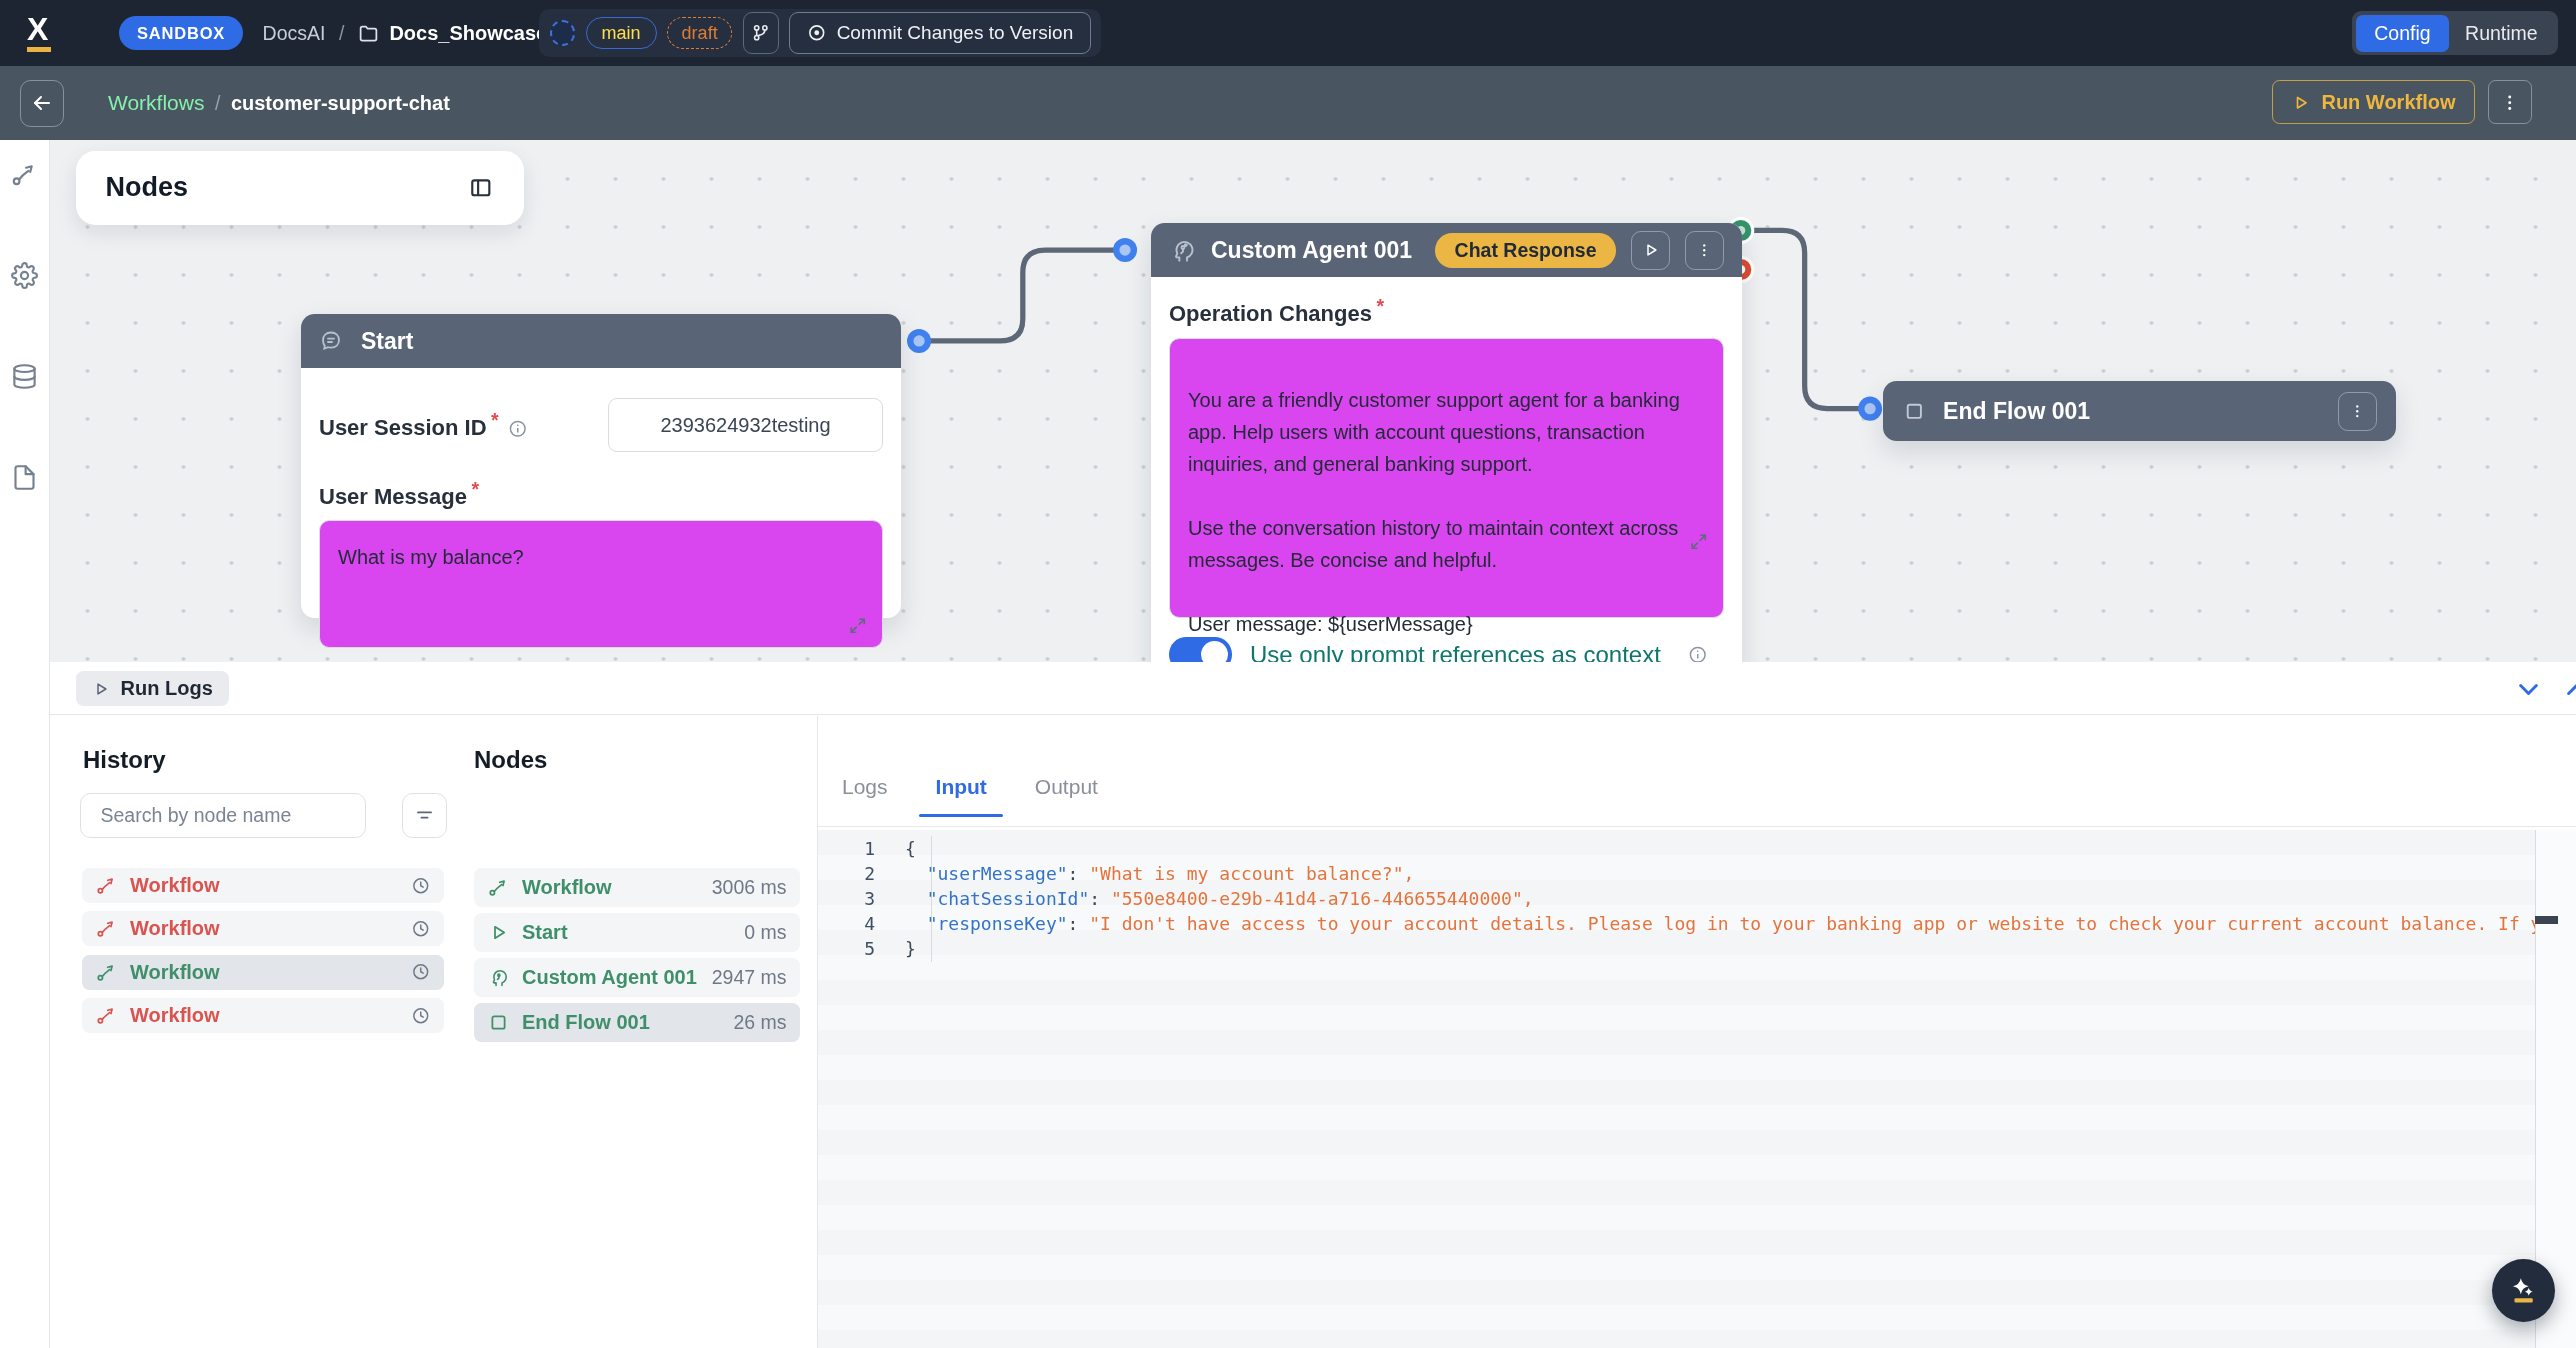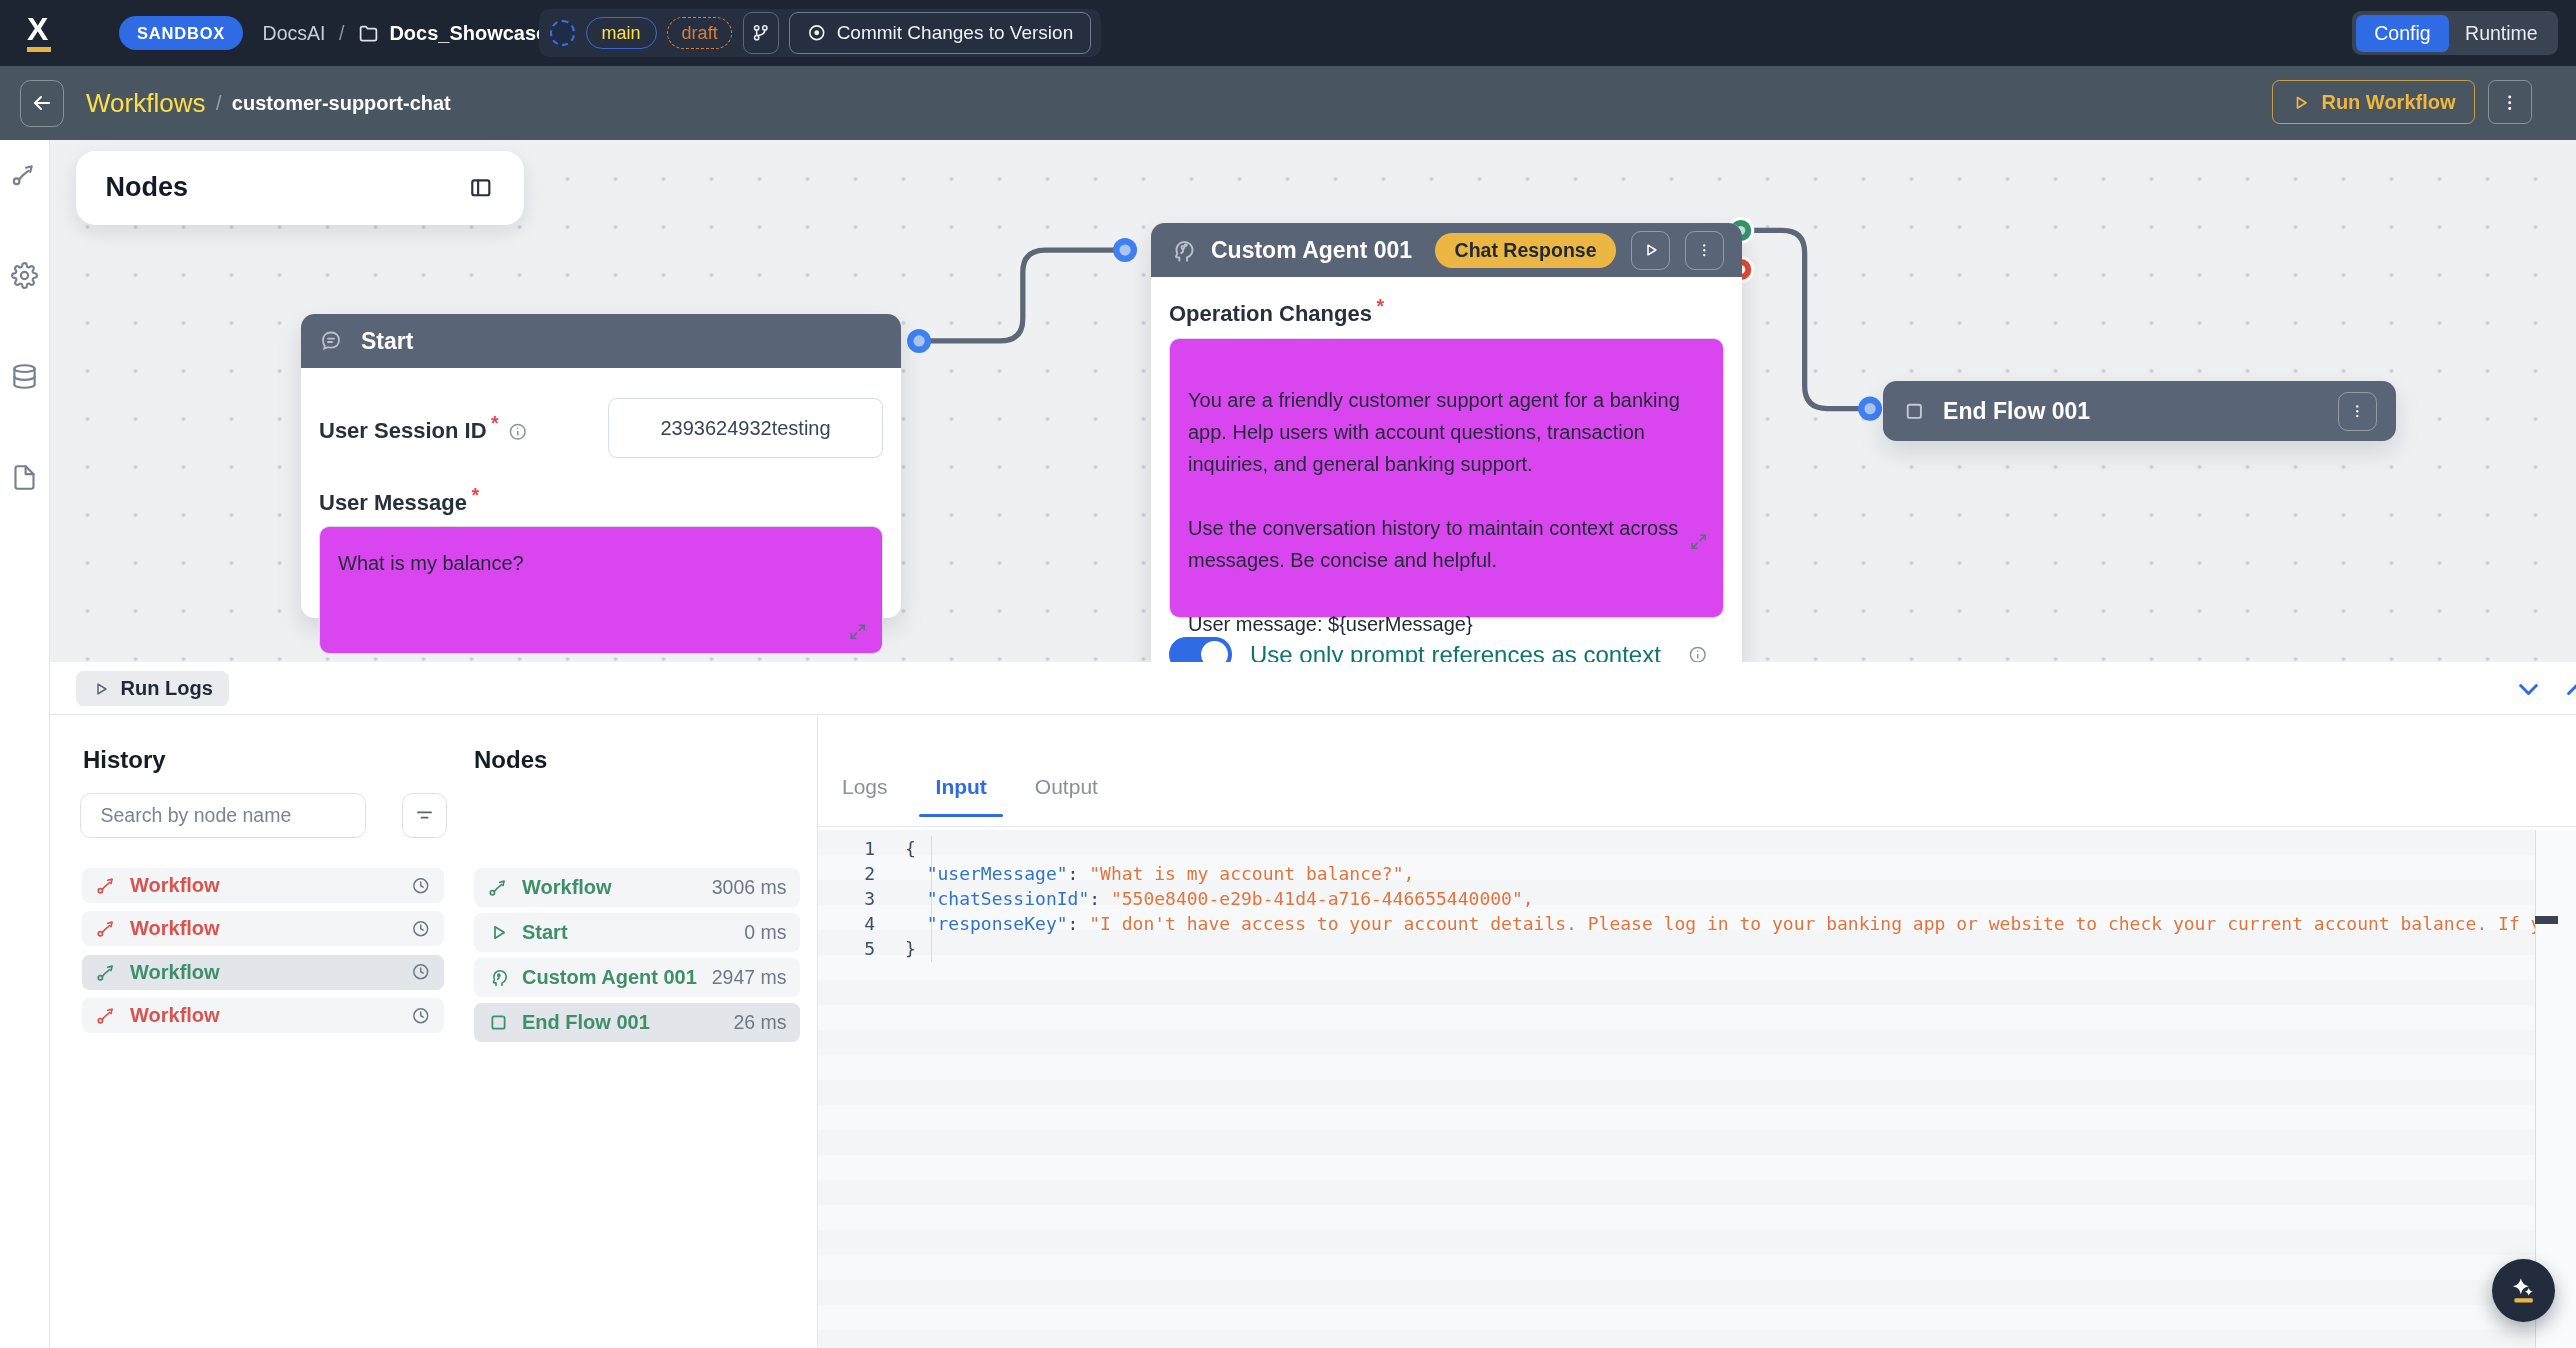--- a/index.html
+++ b/index.html
@@ -34,21 +34,21 @@
   .seg { position:absolute; right:18px; top:11.3px; height:44px; background:#3a4352; border-radius:9px;
     display:flex; align-items:center; padding:3.8px; }
   .seg-active { background:#2e6be4; color:#fff; font-size:19.5px; padding:6.8px 18px; border-radius:6.8px; }
   .seg-plain { color:#e8ebef; font-size:19.5px; padding:6.8px 16.5px; }
 
   
   .subheader { position:absolute; left:0; top:66px; width:100%; height:74px; background:#4a5562;
     display:flex; align-items:center; }
   .back-btn { position:absolute; left:19.5px; top:13.5px; width:44px; height:47px; border:1.1px solid rgba(255,255,255,.35);
     border-radius:10.5px; background:transparent; color:#fff; display:flex; align-items:center; justify-content:center; }
-  .bc-root { color:#fde047; font-size:26px; margin-left:86px; }
+  .bc-root { color:#86efac; font-size:21px; margin-left:108px; }
   .bc-sep { color:#98a1ad; font-size:19.5px; margin:0 10.5px; }
   .bc-current { color:#fff; font-size:20px; font-weight:700; }
   .sub-actions { position:absolute; right:44px; top:14.3px; display:flex; gap:13.5px; }
   .run-btn { height:44px; border:1.1px solid rgba(239,184,63,.75); border-radius:7.5px; background:transparent;
     color:#efb73e; font-size:20px; font-weight:700; display:flex; align-items:center; gap:10.5px; padding:0 18px; }
   .kebab-btn { width:44px; height:44px; border:1.1px solid rgba(255,255,255,.35); border-radius:7.5px;
     background:transparent; color:#fff; display:flex; align-items:center; justify-content:center; }
 
   
   .sidebar { position:absolute; left:0; top:140px; width:50px; bottom:0; background:#fff;
@@ -73,21 +73,21 @@
   .nh-title { color:#fff; font-size:23px; font-weight:600; }
   .badge { background:#ecb644; color:#212b38; font-size:19.5px; font-weight:700; height:35px;
     display:flex; align-items:center; padding:0 19.5px; border-radius:17.3px; margin-left:auto; }
   .nh-btn { width:39px; height:39px; border:1.1px solid rgba(255,255,255,.35); border-radius:9.8px;
     background:transparent; color:#fff; display:flex; align-items:center; justify-content:center; }
   .node-body { padding:18px; }
   .field-label { font-size:22px; font-weight:600; color:#27303c; }
   .req { color:#e5484d; font-size:19.5px; vertical-align:super; margin-left:4.5px; }
   .info-ic { color:#8a93a1; display:inline-flex; vertical-align:-3px; margin-left:9px; }
   .row-inline { display:flex; align-items:center; margin-top:12px; }
-  .text-input { margin-left:auto; width:275px; height:60px; border:1.1px solid #d8dde4; border-radius:9px;
+  .text-input { margin-left:auto; width:275px; height:54px; border:1.1px solid #d8dde4; border-radius:9px;
     font-size:20px; color:#3a4554; text-align:center; background:#fff; font-family:"Liberation Sans",sans-serif; }
   .textarea-box { position:relative; border:1.1px solid #d8dde4; border-radius:10.5px; background:#d946ef;
     font-size:20px; color:#222b36; }
   .ta-start { margin-top:10.5px; height:128px; padding:23px 18px; line-height:27px; }
   .ta-agent { margin-top:10.5px; height:280px; padding:12.8px 18px; line-height:32px; white-space:pre-line; }
   .expand-ic { position:absolute; right:15px; bottom:12px; color:#5f6b7d; }
   .toggle-row { display:flex; align-items:center; gap:18px; margin-top:19.5px; }
   .toggle { width:63px; height:35px; border-radius:17.3px; background:#2e6be4; position:relative; }
   .toggle::after { content:""; position:absolute; right:3.8px; top:3.8px; width:27px; height:27px;
     border-radius:50%; background:#fff; }

